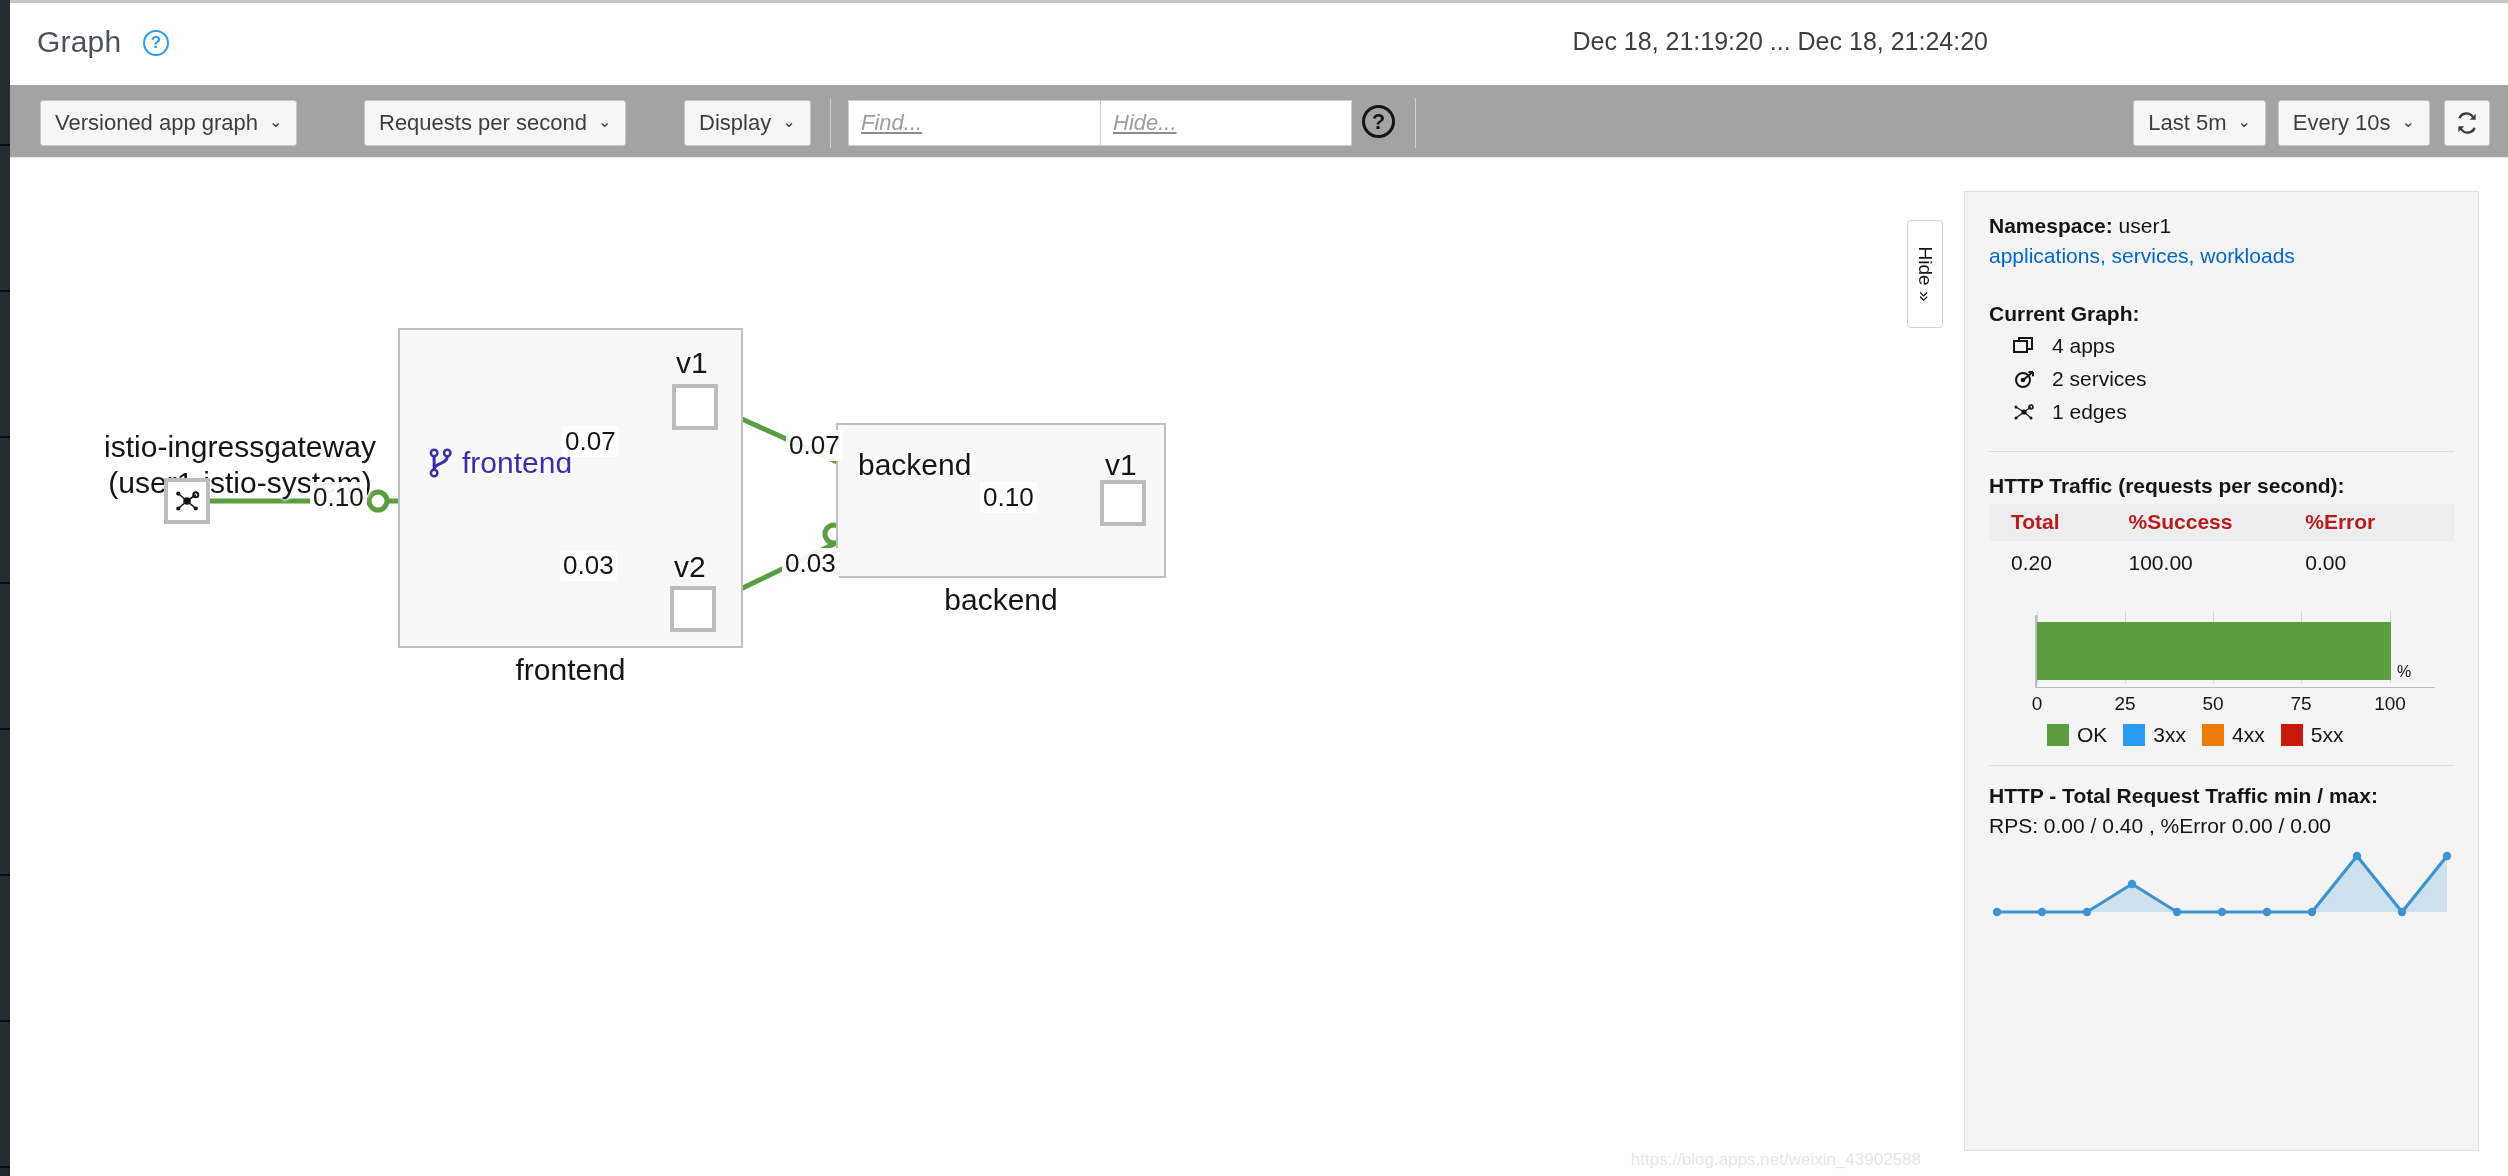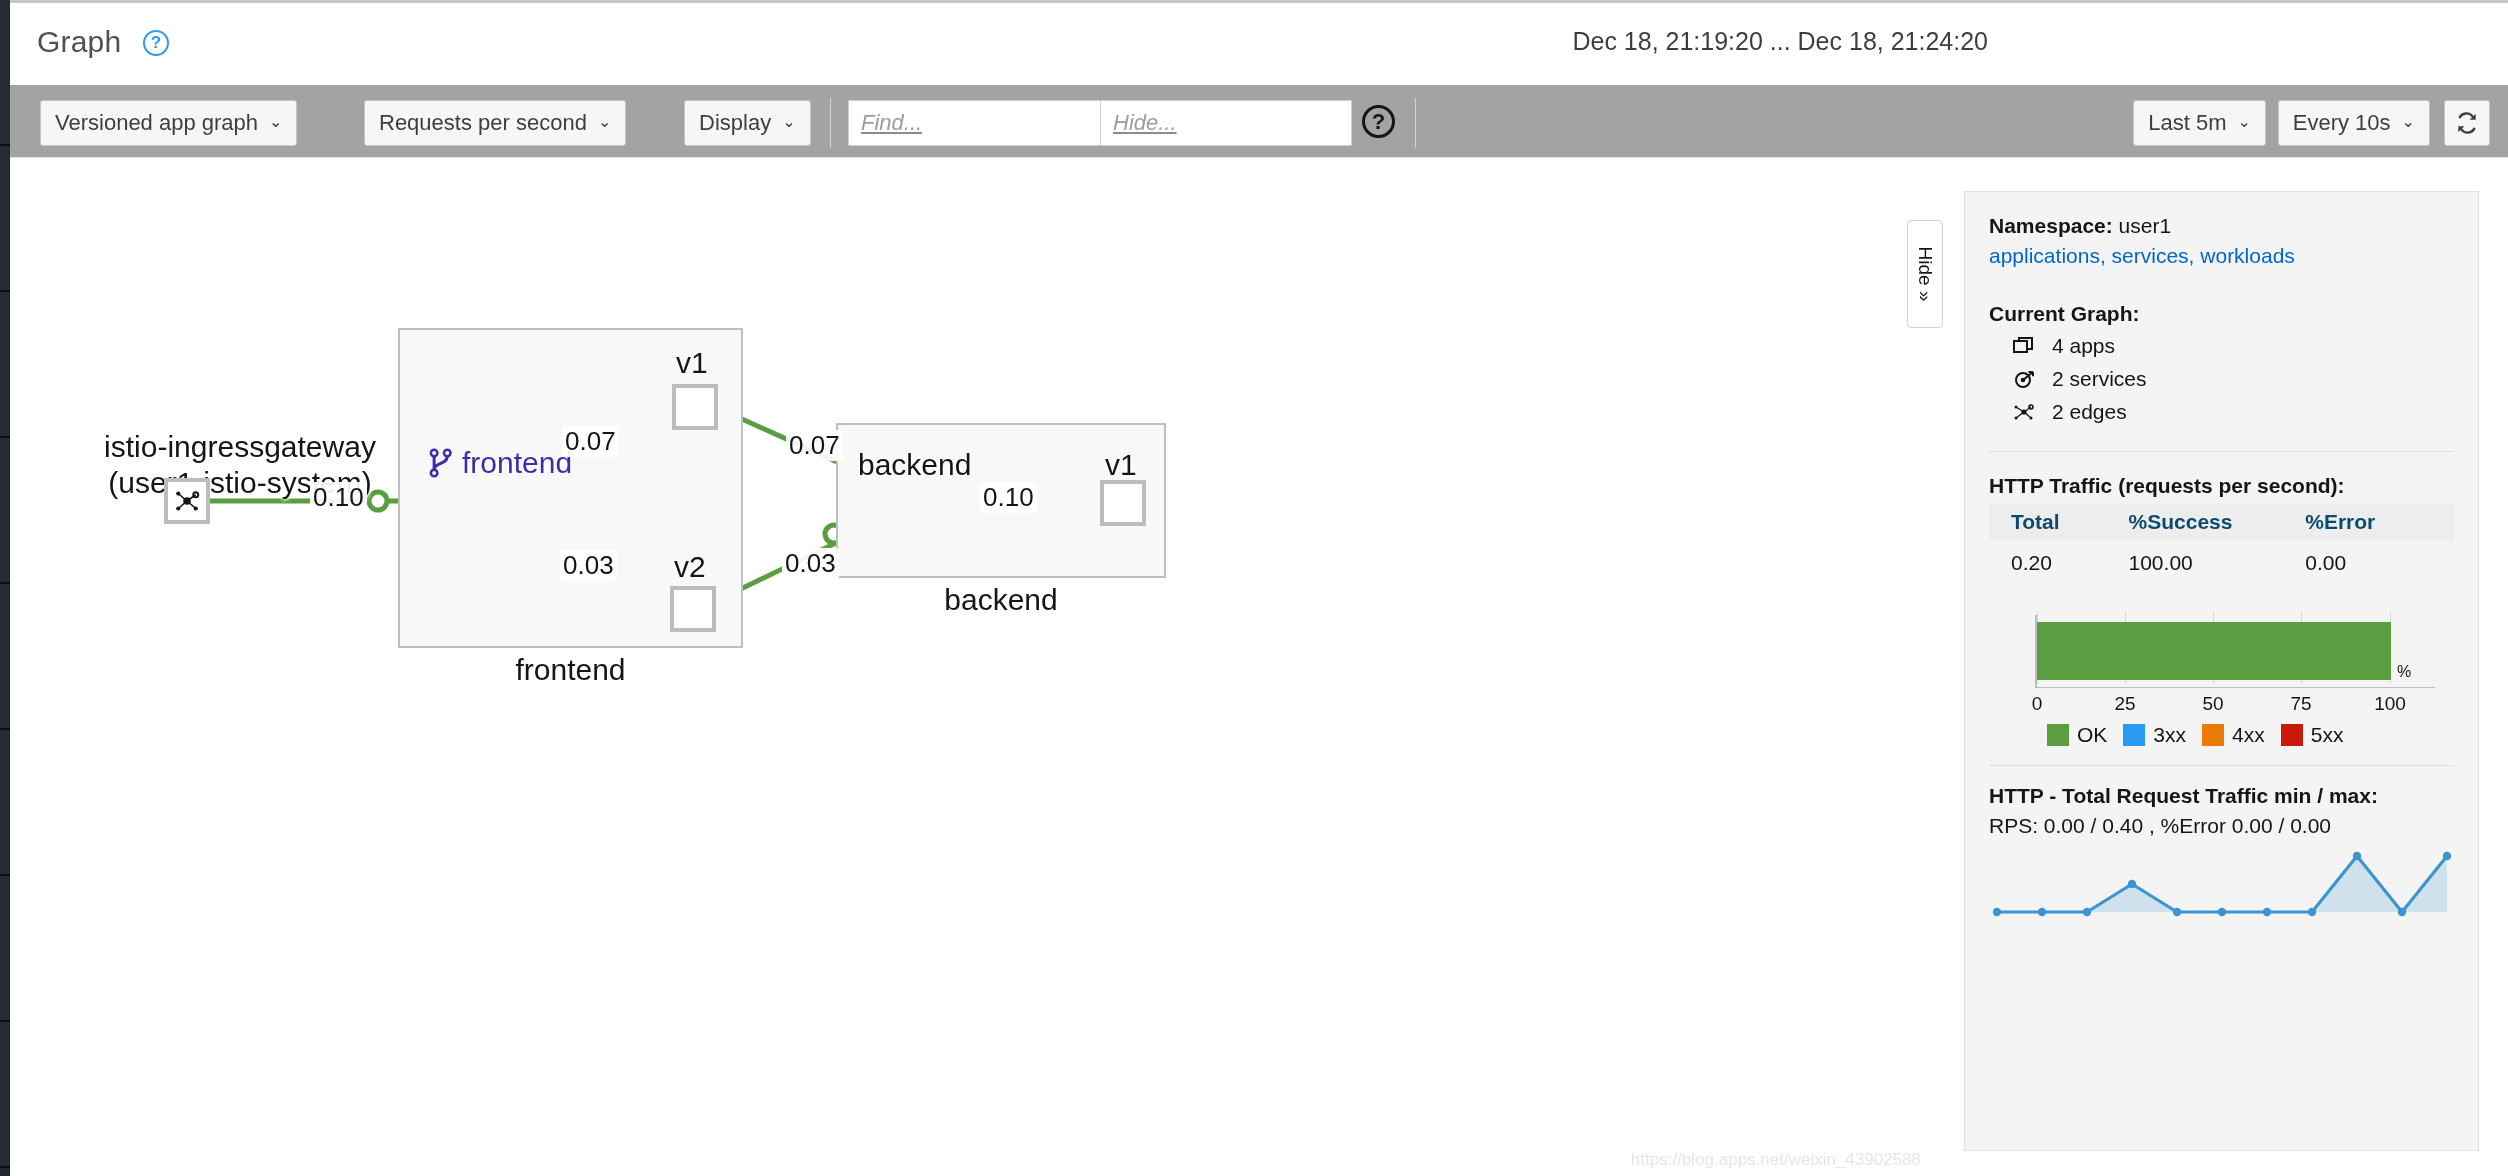--- a/index.html
+++ b/index.html
@@ -177,21 +177,21 @@
     margin: 7px 0 0 22px;
   }
   .cg-row .ic { width: 26px; height: 26px; display:flex; align-items:center; justify-content:center; }
 
   .divider-h { height: 1px; background: #dedede; margin: 26px 0 0 0; }
 
   .sec-title { font-size: 21px; font-weight: 700; color: #151515; margin: 22px 0 6px 0; }
 
   table.http { width: 100%; border-collapse: collapse; }
   table.http th {
-    font-size: 21px; font-weight: 700; color: #0c4a6e;
+    font-size: 21px; font-weight: 700; color: #b91c1c;
     text-align: left; padding: 6px 0 7px 0;
     background: #ededed;
   }
   table.http th:first-child { padding-left: 22px; }
   table.http td {
     font-size: 21px; color: #151515; padding: 10px 0 4px 0;
   }
   table.http td:first-child { padding-left: 22px; }
   table.http .c2 { width: 38%; }
   table.http .c3 { width: 32%; }
@@ -457,21 +457,21 @@
           <span class="ic">
             <svg width="24" height="24" viewBox="0 0 24 24">
               <circle cx="12" cy="12" r="2.6" fill="#151515"></circle>
               <circle cx="4" cy="7" r="1.5" fill="#151515"></circle>
               <circle cx="19" cy="7" r="2" fill="none" stroke="#151515" stroke-width="1.6"></circle>
               <circle cx="4" cy="18" r="1.5" fill="#151515"></circle>
               <circle cx="19" cy="18" r="1.5" fill="#151515"></circle>
               <path d="M12 12 L4 7 M12 12 L19 7 M12 12 L4 18 M12 12 L19 18" stroke="#151515" stroke-width="1.2"></path>
             </svg>
           </span>
-          <span>2 edges</span>
+          <span>1 edges</span>
         </div>
 
         <div class="divider-h"></div>
 
         <div class="sec-title">HTTP Traffic (requests per second):</div>
 
         <table class="http">
           <thead>
             <tr>
               <th>Total</th>

